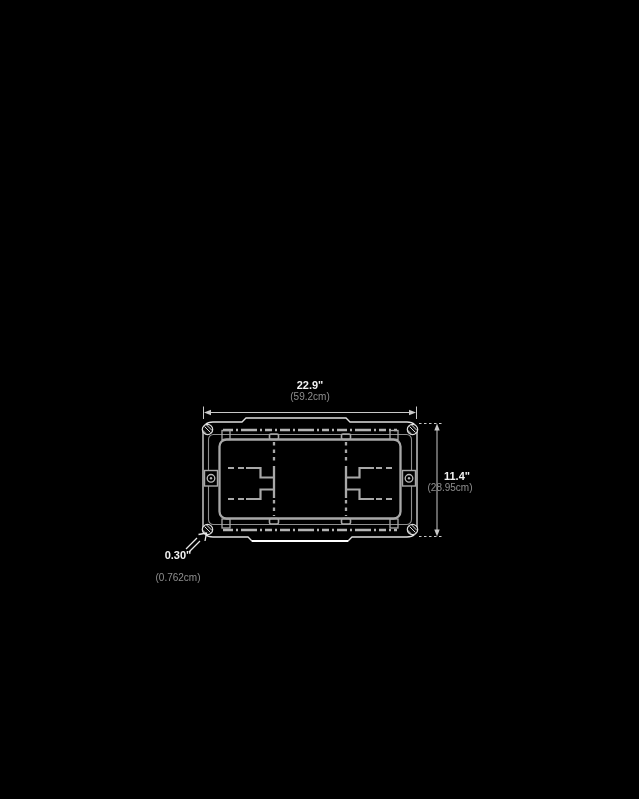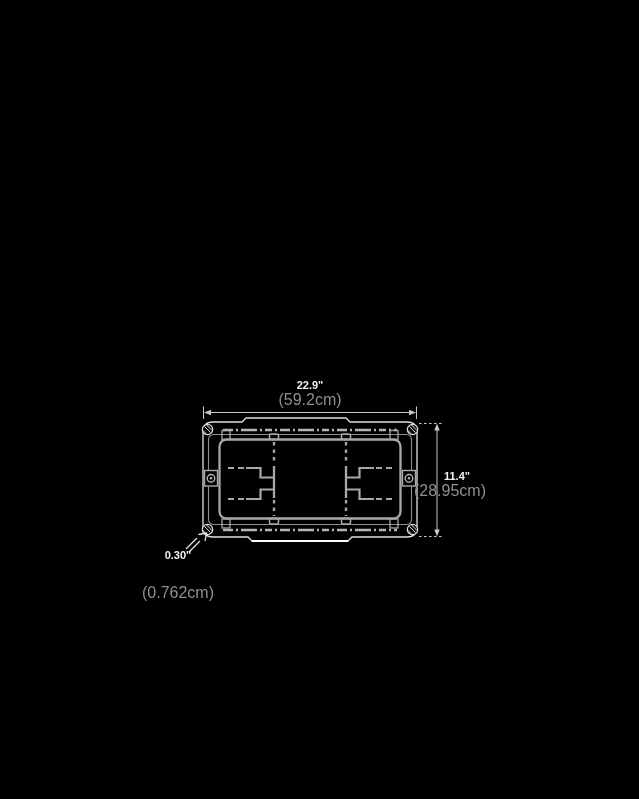--- a/index.html
+++ b/index.html
@@ -1,20 +1,20 @@
 <!DOCTYPE html>
 <html><head>
 <meta charset="utf-8">
 <style>
   html,body{margin:0;padding:0;background:#000;}
   .canvas{position:relative;width:639px;height:799px;background:#000;overflow:hidden;
           font-family:"Liberation Sans",sans-serif;}
   .label{position:absolute;text-align:center;line-height:1.15;white-space:nowrap;}
   .dim-in{font-weight:bold;font-size:11px;color:#f2f2f2;}
-  .dim-cm{font-size:16px;color:#8f8f8f;}
+  .dim-cm{font-size:10px;color:#8f8f8f;}
   svg{position:absolute;left:0;top:0;}
 </style>
 </head>
 <body>
 
 <div class="canvas">
 
   <svg width="639" height="799" viewBox="0 0 639 799">
     <defs>
       <g id="foot">
@@ -103,15 +103,15 @@
     <path d="M186,549 L197,538 M189,552 L200,541 M198.5,534.5 L206.5,533 L205,541" stroke="#e8e8e8" stroke-width="1.3" fill="none"></path>
   </svg>
 
   <div class="label dim-in" style="left:250px;top:379px;width:120px;">22.9"</div>
   <div class="label dim-cm" style="left:250px;top:391px;width:120px;">(59.2cm)</div>
 
   <div class="label dim-in" style="left:417px;top:470px;width:80px;">11.4"</div>
   <div class="label dim-cm" style="left:408px;top:482px;width:84px;">(28.95cm)</div>
 
   <div class="label dim-in" style="left:148px;top:549px;width:60px;">0.30"</div>
-  <div class="label dim-cm" style="left:137px;top:584px;width:82px;">(0.762cm)</div>
+  <div class="label dim-cm" style="left:137px;top:572px;width:82px;">(0.762cm)</div>
 
 </div>
 
 </body></html>

